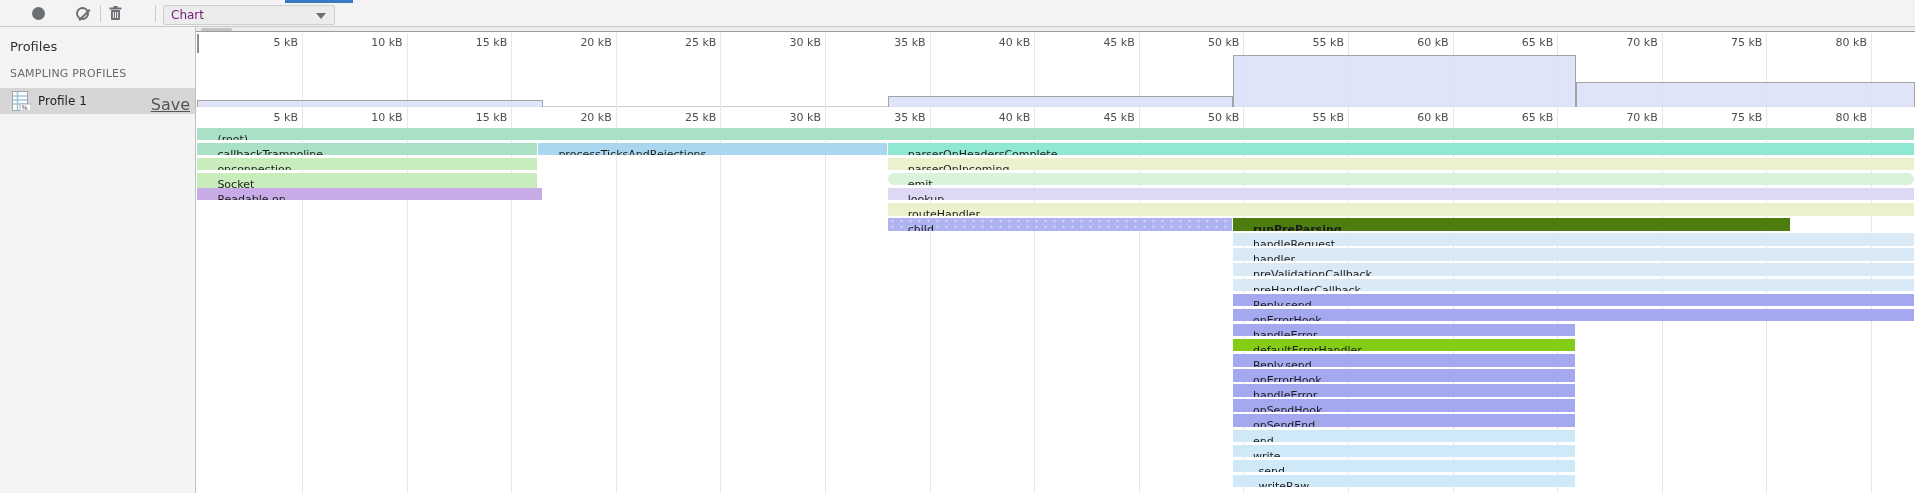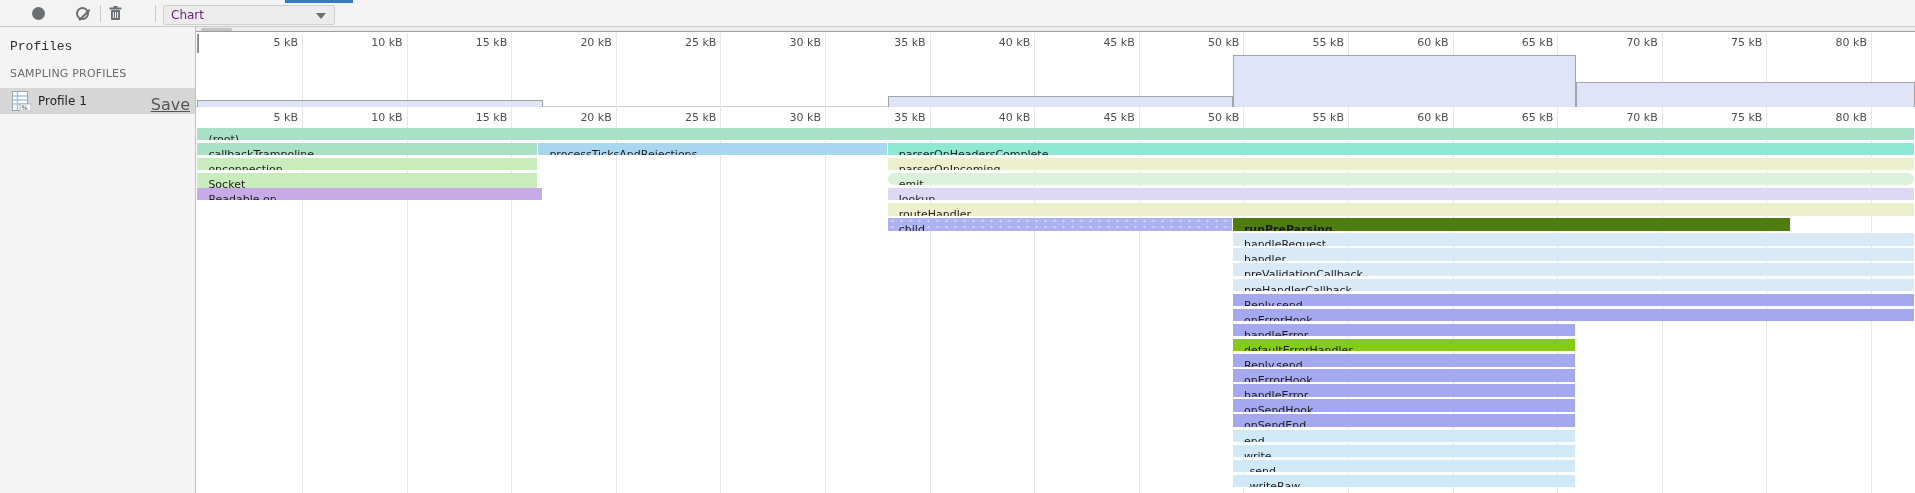--- a/index.html
+++ b/index.html
@@ -12,39 +12,39 @@
   .tb-icon { position:absolute; top:0; height:27px; display:flex; align-items:center; justify-content:center; cursor:pointer; }
   .tb-sep { position:absolute; top:5px; width:1px; height:17px; background:#c9c9c9; }
   .record-dot { width:13px; height:13px; border-radius:50%; background:#6b6f73; }
   .block-circle { position:relative; width:13px; height:13px; border-radius:50%; border:2px solid #6b6f73; }
   .block-circle::after { content:""; position:absolute; left:-1px; top:4.5px; width:15px; height:2px; background:#6b6f73; transform:rotate(-45deg); }
   .select { position:absolute; left:163px; top:5px; width:172px; height:20px; background:#ececec; border:1px solid #cfcfcf; border-radius:2px; color:#701a75; font-size:12px; line-height:18px; padding-left:7px; cursor:pointer; }
   .select .arrow { position:absolute; right:8px; top:7px; width:0; height:0; border-left:5px solid transparent; border-right:5px solid transparent; border-top:6px solid #6b6f73; }
 
   
   .sidebar { position:absolute; left:0; top:27px; width:196px; height:466px; background:#f4f4f4; border-right:1px solid #c0c0c0; }
-  .sb-title { position:absolute; left:10px; top:12px; font-size:13px; color:#303030;font-family:Liberation Mono, monospace; }
+  .sb-title { position:absolute; left:10px; top:12px; font-size:13px; color:#303030; }
   .sb-section { position:absolute; left:10px; top:40px; font-size:11px; color:#6b6b6b; letter-spacing:.2px; }
   .profile-row { position:absolute; left:0; top:61px; width:195px; height:26px; background:#d6d6d6; cursor:pointer; }
   .profile-icon { position:absolute; left:12px; top:3px; width:19px; height:20px; }
   .profile-name { position:absolute; left:38px; top:6px; font-size:12px; color:#222; }
   .save-link { position:absolute; right:5px; top:7px; font-size:16px; color:#555; text-decoration:underline; cursor:pointer; }
 
   
   .hscroll { position:absolute; left:196px; top:27px; width:1719px; height:5px; background:#ececec; border-bottom:1px solid #9c9c9c; }
   .hscroll-thumb { position:absolute; left:5px; top:1px; width:31px; height:3px; background:#c2c2c2; border-radius:2px; cursor:pointer; }
   .overview { position:absolute; left:196px; top:33px; width:1719px; height:74px; background:#fff; border-bottom:1px solid #ccc; cursor:ew-resize; }
   .vthumb { position:absolute; left:197px; top:34px; width:2px; height:19px; background:#8f8f8f; }
   .gridline { position:absolute; width:1px; background:#e7e7e7; }
   .ruler-label { position:absolute; width:52px; text-align:right; font-size:11px; color:#4e4e4e; white-space:nowrap; }
   .ov-seg { position:absolute; border:1px solid #9b9b9b; border-bottom:none; opacity:.9; }
 
   .flame { position:absolute; left:196px; top:107px; width:1719px; height:386px; background:#fff; }
   .band { position:absolute; height:12.5px; overflow:hidden; white-space:nowrap; cursor:pointer; }
-  .band span { font-size:11px; line-height:12.5px; color:#1c1c1c; padding-left:11px; display:inline-block; }
+  .band span { font-size:11px; line-height:12.5px; color:#1c1c1c; padding-left:20px; display:inline-block; }
   .band.dotted { background-image:radial-gradient(rgba(255,255,255,.55) 1px, transparent 1.4px); background-size:9px 6px; }
 </style>
 </head>
 <body>
 
 <div id="stage">
 
   <div class="toolbar">
     <div class="tb-icon" style="left:30px;width:17px;">
       <div class="record-dot"></div>

